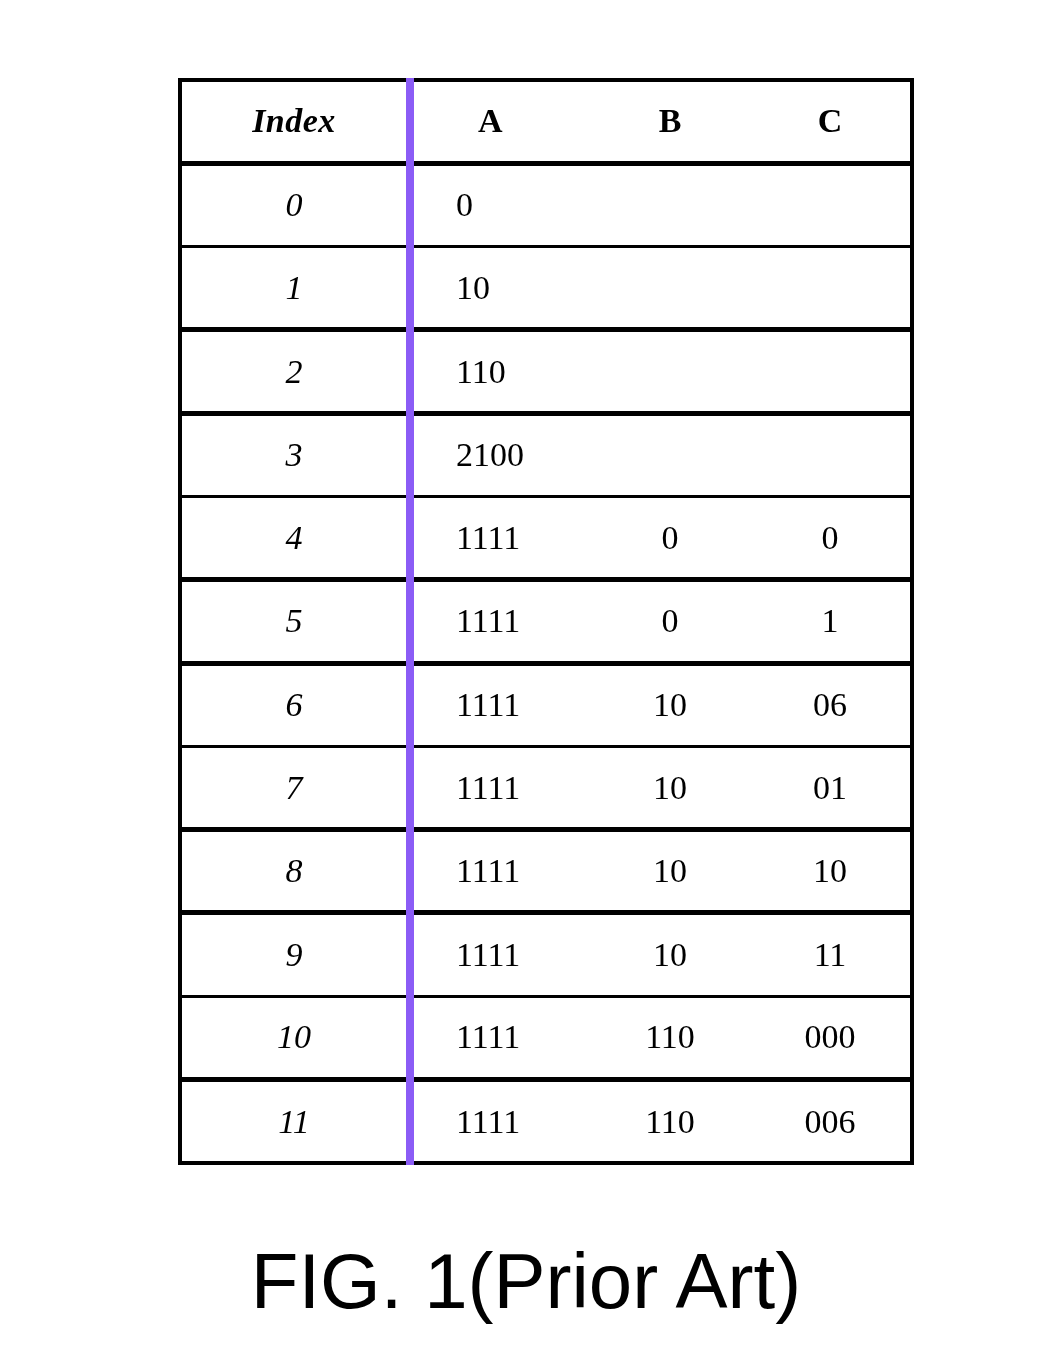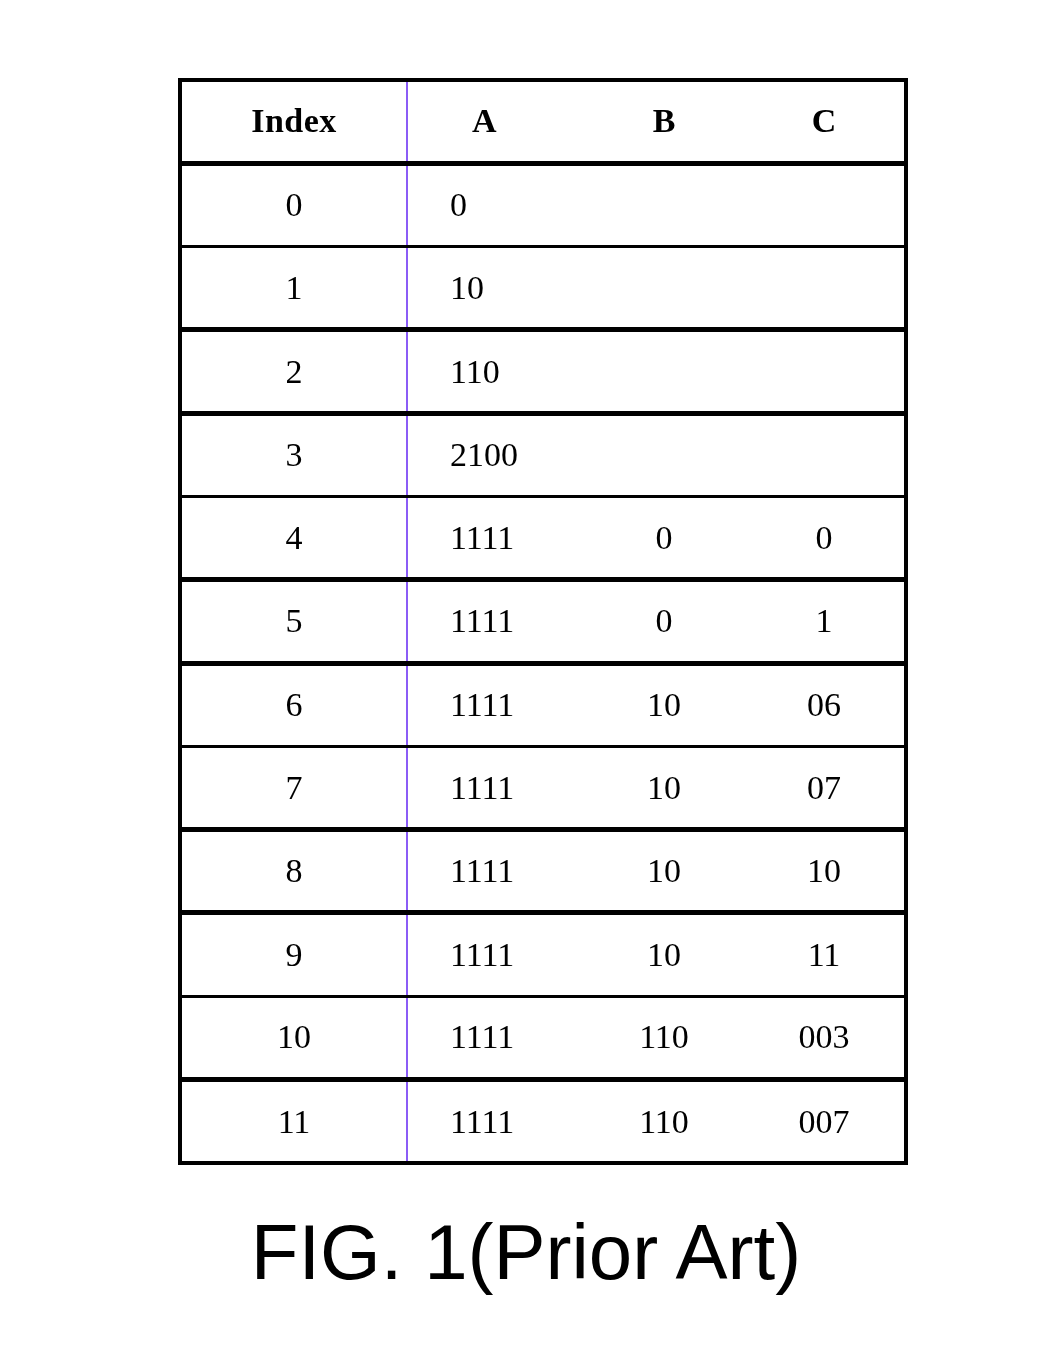--- a/index.html
+++ b/index.html
@@ -41,23 +41,24 @@
     padding: 0;
     vertical-align: middle;
     font-family: "Liberation Serif", "DejaVu Serif", serif;
     color: #000000;
     -webkit-font-smoothing: none;
   }
 
   
   .cell-index {
     width: 224px;                       
-    border-right: 2px solid #8b5cf6;
-    text-align: center;
-    font-size: 34px;
+    border-right: 8px solid #8b5cf6;
+    text-align: center;
+    font-size: 34px;
+    font-style: italic;
   }
 
   .cell-values {
     width: 496px;
     padding: 0;
   }
 
   
   .header-row td {
     font-weight: bold;
@@ -101,21 +102,21 @@
     white-space: pre;
   }
 
   
   .header-row .sub-a { padding-left: 64px; }
 
   
   #figure-caption {
     position: absolute;
     left: 0;
-    top: 1207px;
+    top: 1236px;
     width: 1052px;
     text-align: center;
     font-family: "Liberation Sans", "DejaVu Sans", sans-serif;
     font-size: 78px;
     font-weight: 400;
     color: #000000;
     letter-spacing: 0px;
     white-space: pre;
   }
 </style>
@@ -214,21 +215,21 @@
           </div>
         </td>
       </tr>
 
       <tr class="rule-thick">
         <td class="cell-index">7</td>
         <td class="cell-values">
           <div class="valrow">
             <span class="sub-a">1111</span>
             <span class="sub-b">10</span>
-            <span class="sub-c">07</span>
+            <span class="sub-c">01</span>
           </div>
         </td>
       </tr>
 
       <tr class="rule-thick">
         <td class="cell-index">8</td>
         <td class="cell-values">
           <div class="valrow">
             <span class="sub-a">1111</span>
             <span class="sub-b">10</span>
@@ -247,32 +248,32 @@
           </div>
         </td>
       </tr>
 
       <tr class="rule-thick">
         <td class="cell-index">10</td>
         <td class="cell-values">
           <div class="valrow">
             <span class="sub-a">1111</span>
             <span class="sub-b">110</span>
-            <span class="sub-c">003</span>
+            <span class="sub-c">000</span>
           </div>
         </td>
       </tr>
 
       <tr>
         <td class="cell-index">11</td>
         <td class="cell-values">
           <div class="valrow">
             <span class="sub-a">1111</span>
             <span class="sub-b">110</span>
-            <span class="sub-c">007</span>
+            <span class="sub-c">006</span>
           </div>
         </td>
       </tr>
 
     </tbody>
   </table>
 
   <div id="figure-caption">FIG. 1(Prior Art)</div>
 
 </div>

